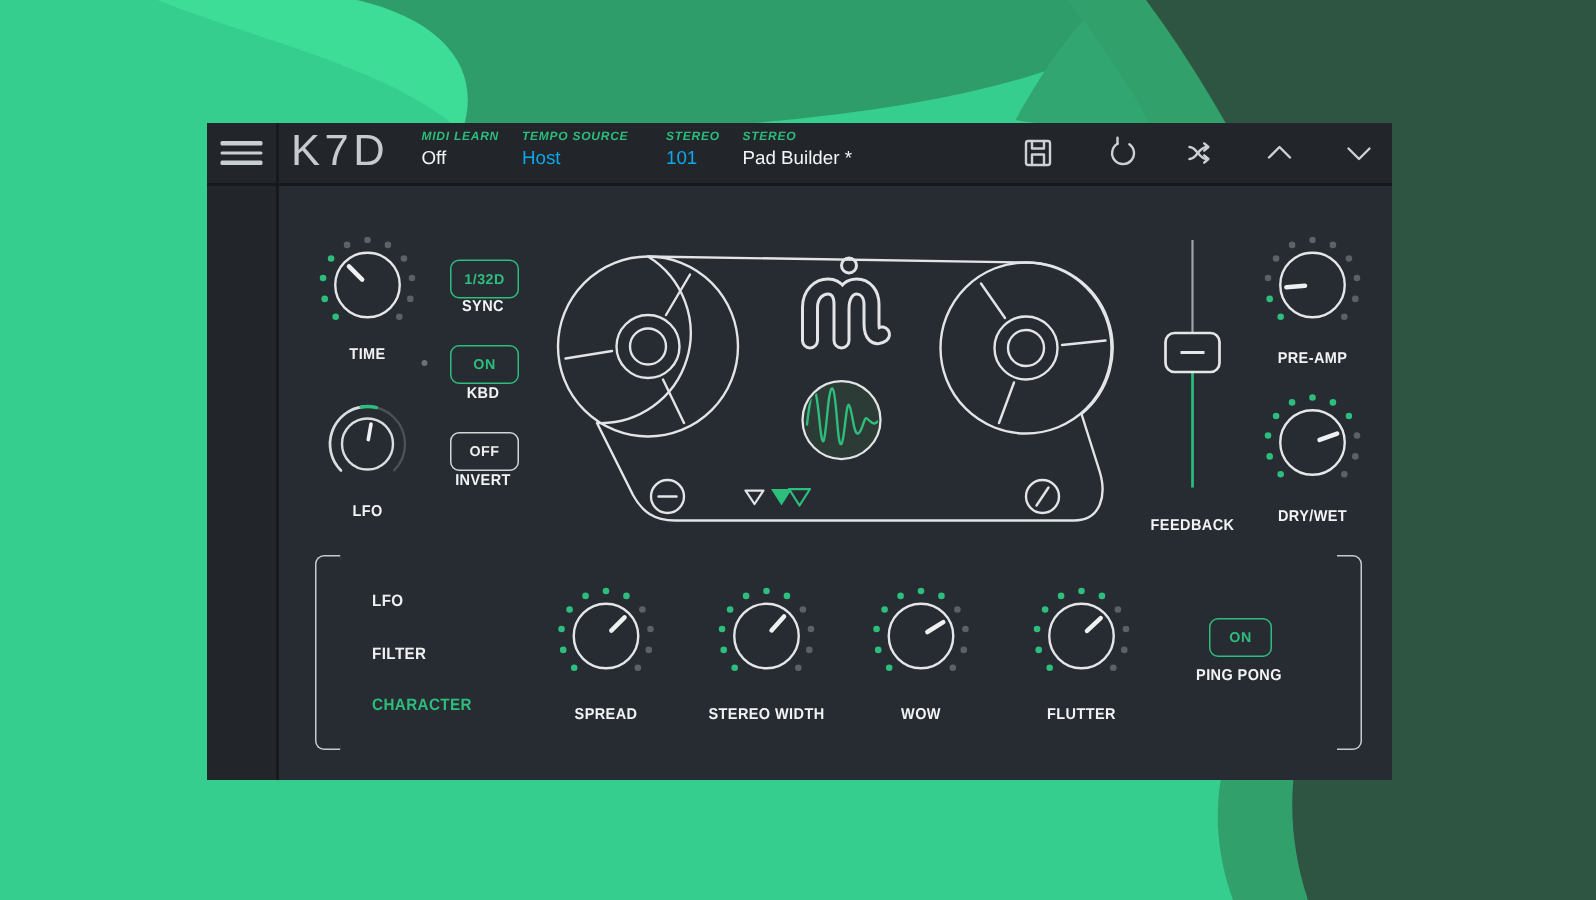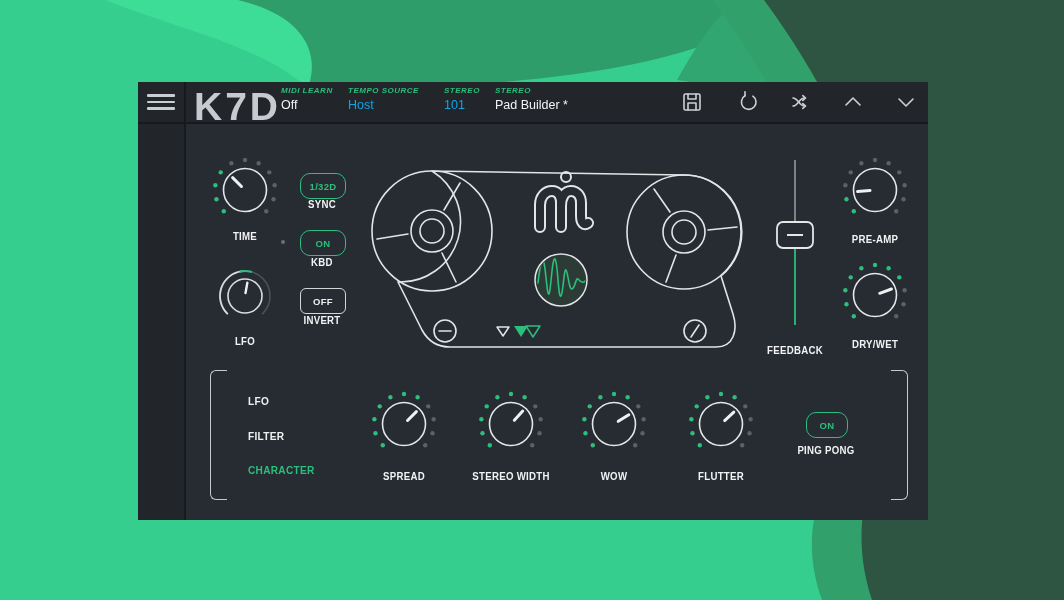--- a/index.html
+++ b/index.html
@@ -8,36 +8,36 @@
   .bg{position:absolute;left:0;top:0;}
   
   .plugin{position:absolute;left:138px;top:82px;width:790px;height:438px;background:#272c32;}
   .sidebar{position:absolute;left:0;top:0;width:46px;height:438px;background:#22262b;}
   .vline{position:absolute;left:46px;top:0;width:2px;height:438px;background:#17191d;}
   .header{position:absolute;left:48px;top:0;width:742px;height:40px;background:#22262b;}
   .hline{position:absolute;left:0;top:40px;width:790px;height:2px;background:#17191d;}
   .hamburger{position:absolute;left:9px;top:12px;width:28px;height:16px;cursor:pointer;}
   .hamburger i{position:absolute;left:0;width:28px;height:2.6px;background:#c9ced2;border-radius:1px;}
   .hamburger i:nth-child(1){top:0}.hamburger i:nth-child(2){top:6.5px}.hamburger i:nth-child(3){top:13px}
-  .logo{position:absolute;left:56px;top:3px;font-size:39px;font-weight:700;
+  .logo{position:absolute;left:56px;top:3px;font-size:29px;font-weight:400;
         letter-spacing:3px;color:#c7cbcf;}
   .hfield{position:absolute;top:4px;}
   .hlabel{font-size:8px;font-weight:bold;color:#2bbd7b;letter-spacing:.5px;white-space:nowrap;font-style:italic;}
   .hvalue{font-size:12.5px;color:#f3f5f6;margin-top:3px;white-space:nowrap;}
   .hvalue.muted{color:#0ea5e9;}
   .iconbtn{position:absolute;top:8px;width:24px;height:24px;cursor:pointer;}
   .iconbtn svg{stroke:#cdd1d4;fill:none;stroke-width:1.6;stroke-linecap:round;stroke-linejoin:round;}
   
   .knob{position:absolute;width:72px;height:72px;}
   .ctl-label{position:absolute;font-size:10.5px;font-weight:bold;color:#f1f3f4;
              letter-spacing:.3px;white-space:nowrap;transform:translateX(-50%) scaleX(.92);}
   .pill{position:absolute;width:44px;height:24px;border-radius:6px;border:1.6px solid;
         display:flex;align-items:center;justify-content:center;
         font-size:9.5px;font-weight:bold;letter-spacing:.3px;cursor:pointer;background:transparent;}
-  .pill.on{border-color:#2dbd7c;color:#2dbd7c;border-radius:10px;}
+  .pill.on{border-color:#2dbd7c;color:#2dbd7c;}
   .pill.off{border-color:#d3d6d9;color:#eceeef;}
   .dot-ind{position:absolute;width:4px;height:4px;border-radius:50%;background:#6c7176;}
   .tabs .tab{position:absolute;left:110px;font-size:11px;font-weight:bold;color:#eef0f2;
              letter-spacing:.3px;cursor:pointer;transform-origin:left center;transform:scaleX(.92);white-space:nowrap;}
   .tabs .tab.active{color:#2dbd7c;}
   .bracket{position:absolute;top:288px;width:16px;height:128px;border:1.6px solid #c7cacd;}
   .bracket.left{left:72px;border-right:none;border-radius:6px 0 0 6px;}
   .bracket.right{left:753px;border-left:none;border-radius:0 6px 6px 0;}
   .tape,.fbslider{position:absolute;}
 </style>

